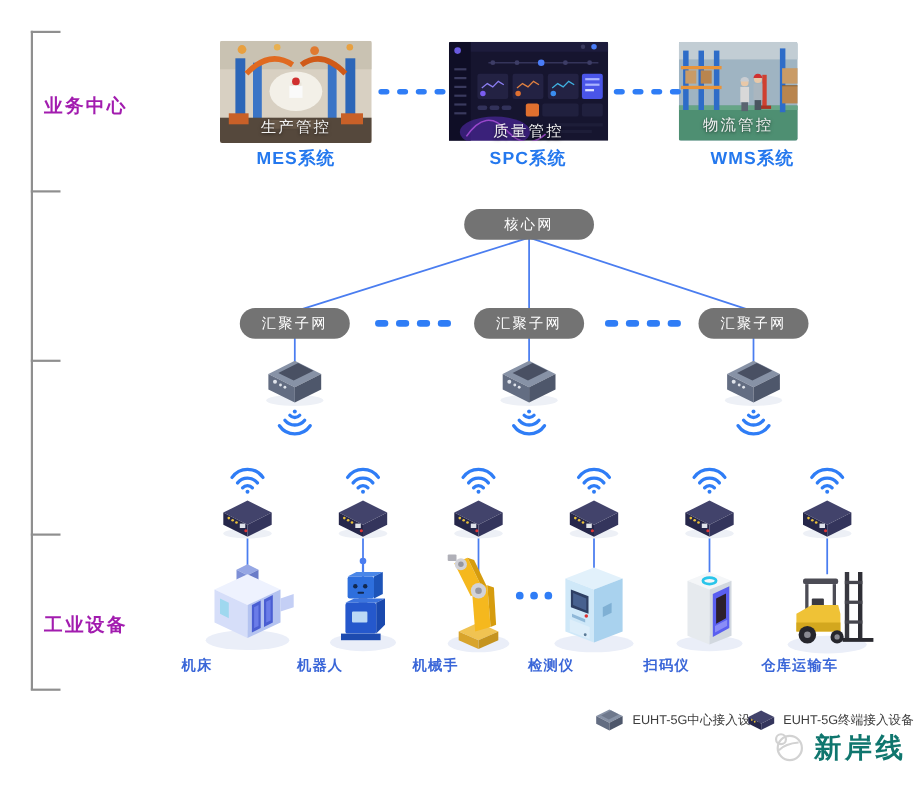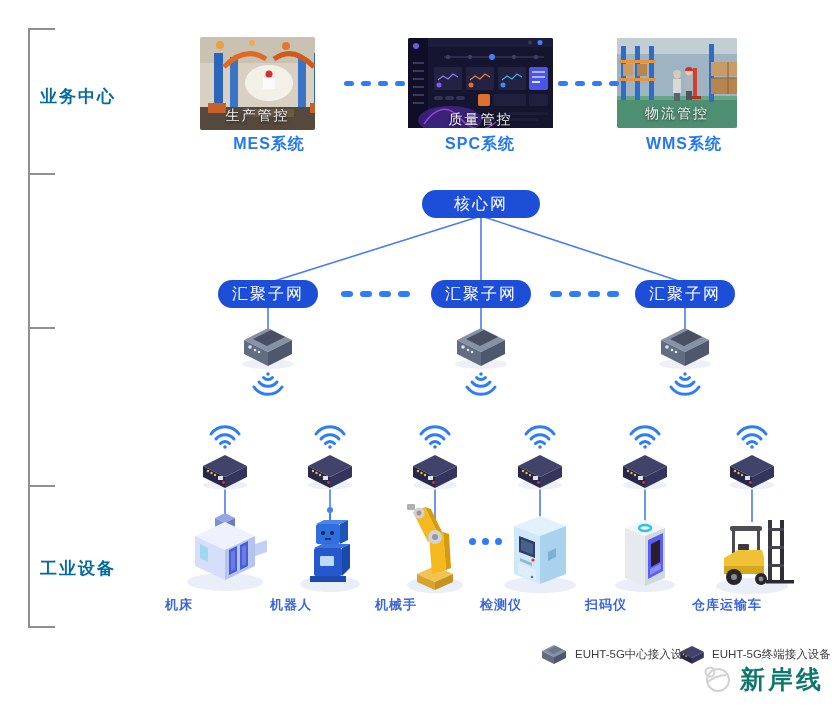--- a/index.html
+++ b/index.html
@@ -3,31 +3,31 @@
 <meta charset="utf-8">
 <style>
   html,body{margin:0;padding:0;background:#ffffff;}
   #canvas{position:relative;width:836px;height:717px;background:#fff;overflow:hidden;
           font-family:"Liberation Sans","DejaVu Sans",sans-serif;}
   .abs{position:absolute;}
   
   .rail-line{position:absolute;left:28px;top:28px;width:2px;height:599px;background:#8f8f8f;}
   .rail-tick{position:absolute;left:28px;width:27px;height:2px;background:#8f8f8f;}
   .section-label{position:absolute;left:40px;width:110px;font-size:17px;font-weight:bold;
-                 color:#0369a1;letter-spacing:2px;white-space:nowrap;}
+                 color:#a21caf;letter-spacing:2px;white-space:nowrap;}
   
   .photo{position:absolute;border-radius:2px;overflow:hidden;}
   .photo svg{display:block;}
   .photo-caption{position:absolute;left:0;right:0;bottom:5px;text-align:center;color:#f2f2f2;
                  font-size:14px;letter-spacing:2px;text-shadow:0 1px 3px rgba(0,0,0,.65);}
   .sys-label{position:absolute;text-align:center;font-size:16px;font-weight:bold;color:#2478ee;
              letter-spacing:1px;}
   
-  .pill{position:absolute;height:28px;border-radius:14px;background:#1d4ed8;color:#fff;
-        font-size:16px;letter-spacing:2px;display:flex;align-items:center;justify-content:center;z-index:3;}
+  .pill{position:absolute;height:28px;border-radius:14px;background:#737373;color:#fff;
+        font-size:13px;letter-spacing:2px;display:flex;align-items:center;justify-content:center;z-index:3;}
   
   .dash-row{position:absolute;display:flex;gap:7px;align-items:center;z-index:3;}
   .dash-row span{display:block;background:#2f7df6;border-radius:3px;}
   .dash-sm span{width:10px;height:5px;}
   .dash-lg span{width:12px;height:6px;}
   .dot-row{position:absolute;display:flex;gap:6px;align-items:center;z-index:3;}
   .dot-row span{display:block;width:7px;height:7px;border-radius:50%;background:#2f7df6;}
   .connectors{position:absolute;left:0;top:0;z-index:1;}
   .connectors line{stroke:#4a7df0;stroke-width:1.6;}
   .dev{position:absolute;z-index:2;}
@@ -62,21 +62,21 @@
     <line x1="685" y1="306" x2="685" y2="336"></line>
     <line x1="225" y1="482" x2="225" y2="522"></line>
     <line x1="330" y1="482" x2="330" y2="522"></line>
     <line x1="435" y1="482" x2="435" y2="522"></line>
     <line x1="540" y1="482" x2="540" y2="522"></line>
     <line x1="645" y1="482" x2="645" y2="522"></line>
     <line x1="752" y1="482" x2="752" y2="522"></line>
     <circle cx="330" cy="510" r="3" fill="#4a7df0" stroke="none"></circle>
   </svg>
 
-  <div class="photo" style="left:200px;top:37px;width:115px;height:93px">
+  <div class="photo" style="left:200px;top:37px;width:138px;height:93px">
     <svg width="138" height="93" viewBox="0 0 138 93">
       <rect width="138" height="93" fill="#d8d0c2"></rect>
       <rect width="138" height="26" fill="#c9c2b2"></rect>
       <circle cx="20" cy="8" r="4" fill="#e8a040"></circle>
         <circle cx="52" cy="6" r="3" fill="#e8b050"></circle>
       <circle cx="86" cy="9" r="4" fill="#e07a30"></circle>
         <circle cx="118" cy="6" r="3" fill="#e8a040"></circle>
       <rect x="14" y="16" width="9" height="62" fill="#2c66b8"></rect>
       <rect x="30" y="20" width="8" height="58" fill="#3a74c6"></rect>
       <rect x="98" y="20" width="8" height="58" fill="#3a74c6"></rect>
@@ -135,21 +135,21 @@
       <rect x="85" y="56" width="33" height="12" rx="2" fill="#20203e"></rect>
       <rect x="121" y="56" width="19" height="12" rx="2" fill="#20203e"></rect>
       <ellipse cx="42" cy="82" rx="32" ry="14" fill="#5a2bb8" opacity="0.55"></ellipse>
       <path d="M16,86 Q34,60 52,80 T88,84" stroke="#b050e0" stroke-width="1.5" fill="none" opacity="0.8"></path>
       <rect x="90" y="74" width="50" height="3" fill="#1d1d38"></rect>
         <rect x="90" y="80" width="40" height="3" fill="#1d1d38"></rect>
     </svg>
     <div class="photo-caption">质量管控</div>
   </div>
 
-  <div class="photo" style="left:617px;top:38px;width:120px;height:90px">
+  <div class="photo" style="left:617px;top:38px;width:108px;height:90px">
     <svg width="133" height="90" viewBox="0 0 133 90">
       <rect width="133" height="90" fill="#9fb4c2"></rect>
       <rect width="133" height="16" fill="#c2cdd4"></rect>
       <rect x="0" y="58" width="133" height="32" fill="#4e8f72"></rect>
       <rect x="0" y="58" width="133" height="4" fill="#66a586"></rect>
       <rect x="4" y="8" width="5" height="54" fill="#2e6cc8"></rect>
       <rect x="18" y="8" width="5" height="54" fill="#2e6cc8"></rect>
       <rect x="32" y="8" width="5" height="54" fill="#2e6cc8"></rect>
       <rect x="2" y="22" width="37" height="3" fill="#e8943a"></rect>
       <rect x="2" y="40" width="37" height="3" fill="#e8943a"></rect>

